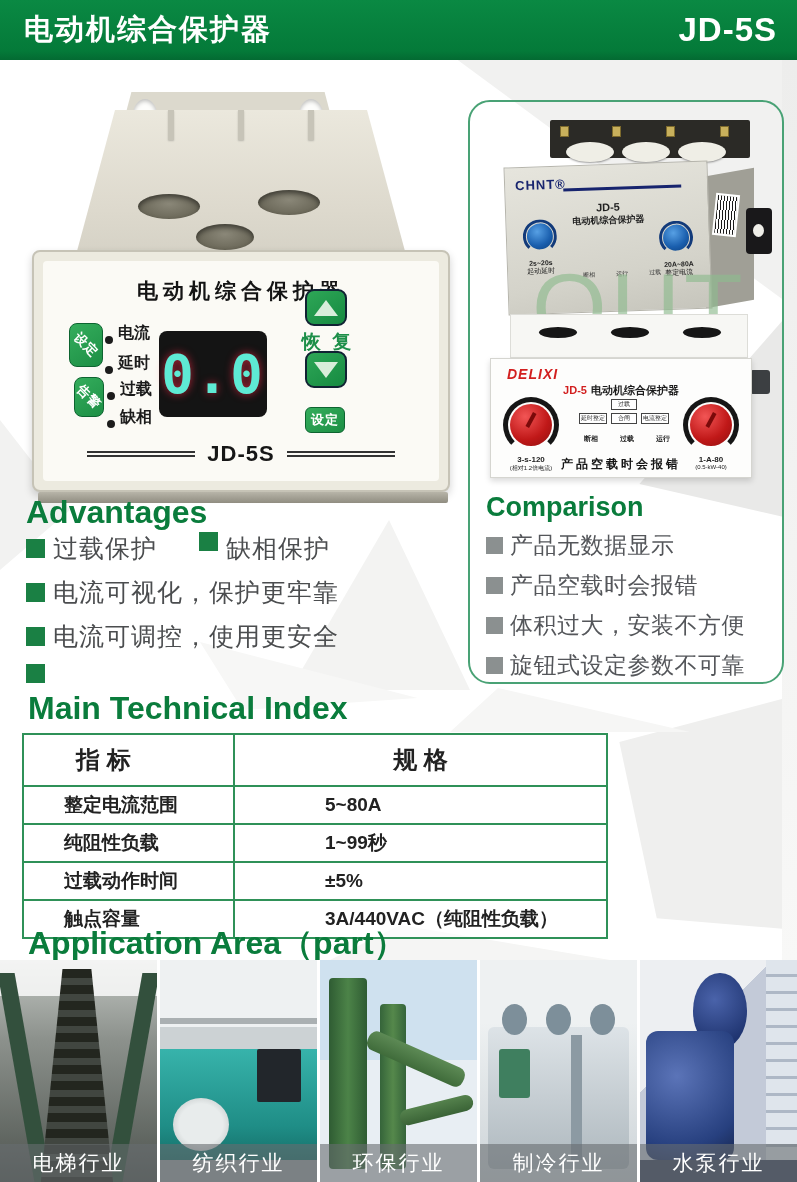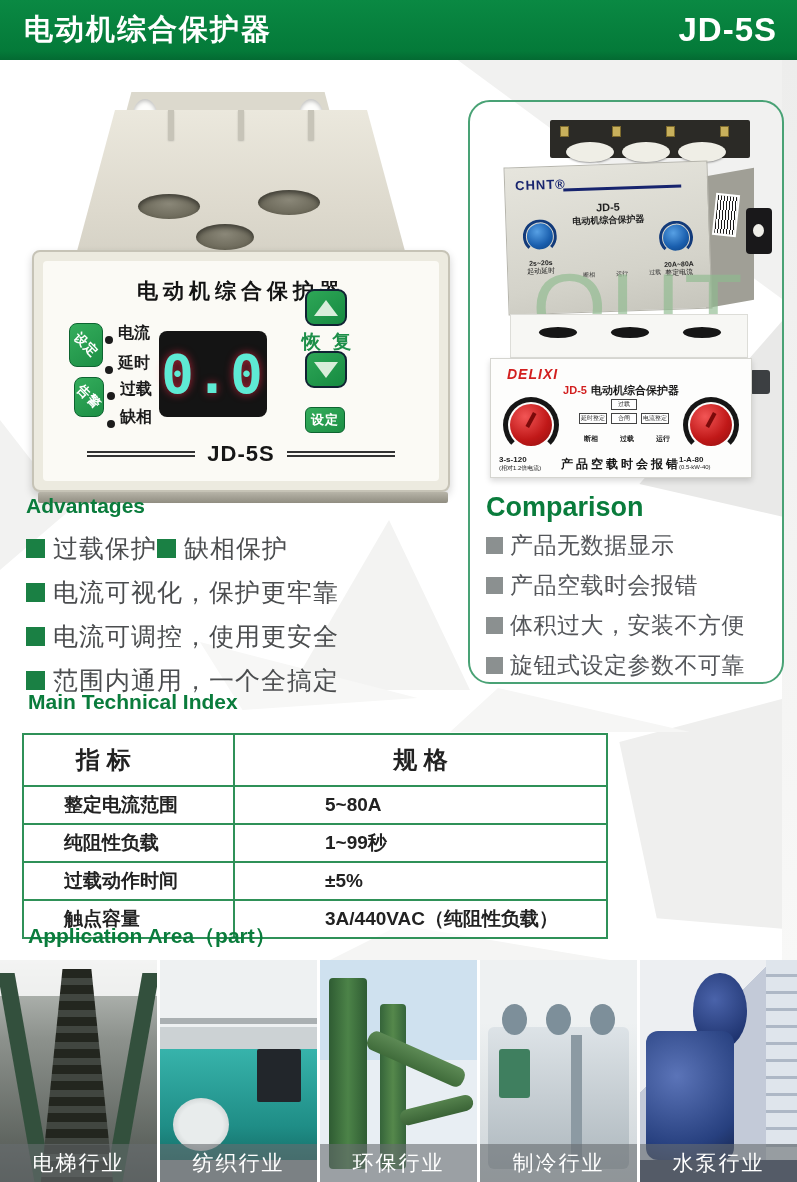--- a/index.html
+++ b/index.html
@@ -131,36 +131,36 @@
   .da2{left:192px;top:38px;} .rk2{left:199px;top:45px;}
   .ddiag { position:absolute; left:88px; top:40px; width:90px; }
   .dbox { border:1px solid #444; color:#333; font-size:6px; text-align:center; background:#fff; padding:0 1px; }
   .dbtop { width:26px; margin:0 auto 3px auto; }
   .dbrow { display:flex; justify-content:space-between; }
   .dbrow .dbox { min-width:26px; }
   .dleds { position:absolute; left:84px; top:72px; width:104px; display:flex; justify-content:space-between; }
   .dleds .cl { width:32px; text-align:center; }
   .dled { width:8px; height:8px; border-radius:50%; background:#8f9496; margin:0 auto; }
   .dleds .lbl { font-size:7px; color:#222; display:block; margin-top:3px; font-weight:bold; }
-  .dkt { position:absolute; color:#222; }
+  .dkt { position:absolute; text-align:center; color:#222; }
   .dkt b { display:block; font-size:8px; } .dkt s { display:block; font-size:6px; text-decoration:none; }
   .dk1 { left:8px; top:96px; width:64px; }
   .dk2 { left:188px; top:96px; width:64px; }
   .dcompany { position:absolute; left:0; bottom:4px; width:100%; text-align:center; font-size:12px; font-weight:bold;
     letter-spacing:3px; color:#141414; }
 
   
-  .sect-title { position:absolute; font-size:21px; font-weight:bold; color:#0a7c3c; z-index:3; letter-spacing:0px; }
+  .sect-title { position:absolute; font-size:32px; font-weight:bold; color:#0a7c3c; z-index:3; letter-spacing:0px; }
   .adv-title { left:26px; top:494px; }
   .cmp-title { position:absolute; left:16px; top:390px; font-size:27px; font-weight:bold; color:#0a7c3c; }
   .adv-list { position:absolute; left:26px; top:532px; width:440px; z-index:3; }
   .adv-row { display:flex; align-items:center; margin-bottom:11px; }
   .sq { display:inline-block; width:19px; height:19px; background:#1a8044; margin-right:8px; flex:0 0 auto; }
   .adv-row span.txt { font-size:25px; color:#4b4d4f; letter-spacing:1px; }
-  .pair2 { display:flex; align-items:center; }
+  .pair2 { margin-left:42px; display:flex; align-items:flex-start; }
   .cmp-list { position:absolute; left:16px; top:428px; width:286px; }
   .cmp-row { display:flex; align-items:center; margin-bottom:9px; }
   .sqg { display:inline-block; width:17px; height:17px; background:#8b9090; margin-right:7px; flex:0 0 auto; }
   .cmp-row span.txt { font-size:23px; color:#54565a; letter-spacing:0.5px; }
 
   
   .tech-title { left:28px; top:690px; }
   .tbl { position:absolute; left:22px; top:733px; width:586px; border-collapse:collapse; z-index:3; background:rgba(255,255,255,.6); }
   .tbl th, .tbl td { border:2px solid #2f9158; color:#222; }
   .tbl th { height:52px; font-size:24px; font-weight:bold; }
@@ -420,21 +420,20 @@
     <div class="adv-row">
         <i class="sq"></i>
         <span class="txt">电流可视化，保护更牢靠</span>
       </div>
     <div class="adv-row">
         <i class="sq"></i>
         <span class="txt">电流可调控，使用更安全</span>
       </div>
     <div class="adv-row">
         <i class="sq"></i>
-        <span class="txt">范围内通用，一个全搞定</span>
       </div>
   </div>
 
   <h2 class="sect-title tech-title">Main Technical Index</h2>
   <table class="tbl">
     <tbody>
         <tr>
       <th class="c1">指 标</th>
       <th class="c2">规 格</th>
     </tr>

